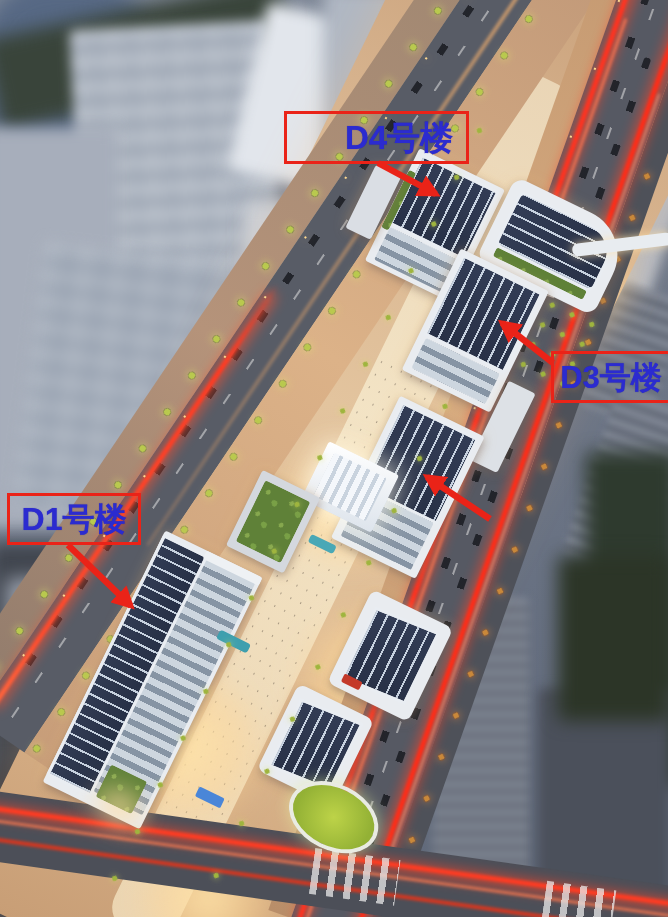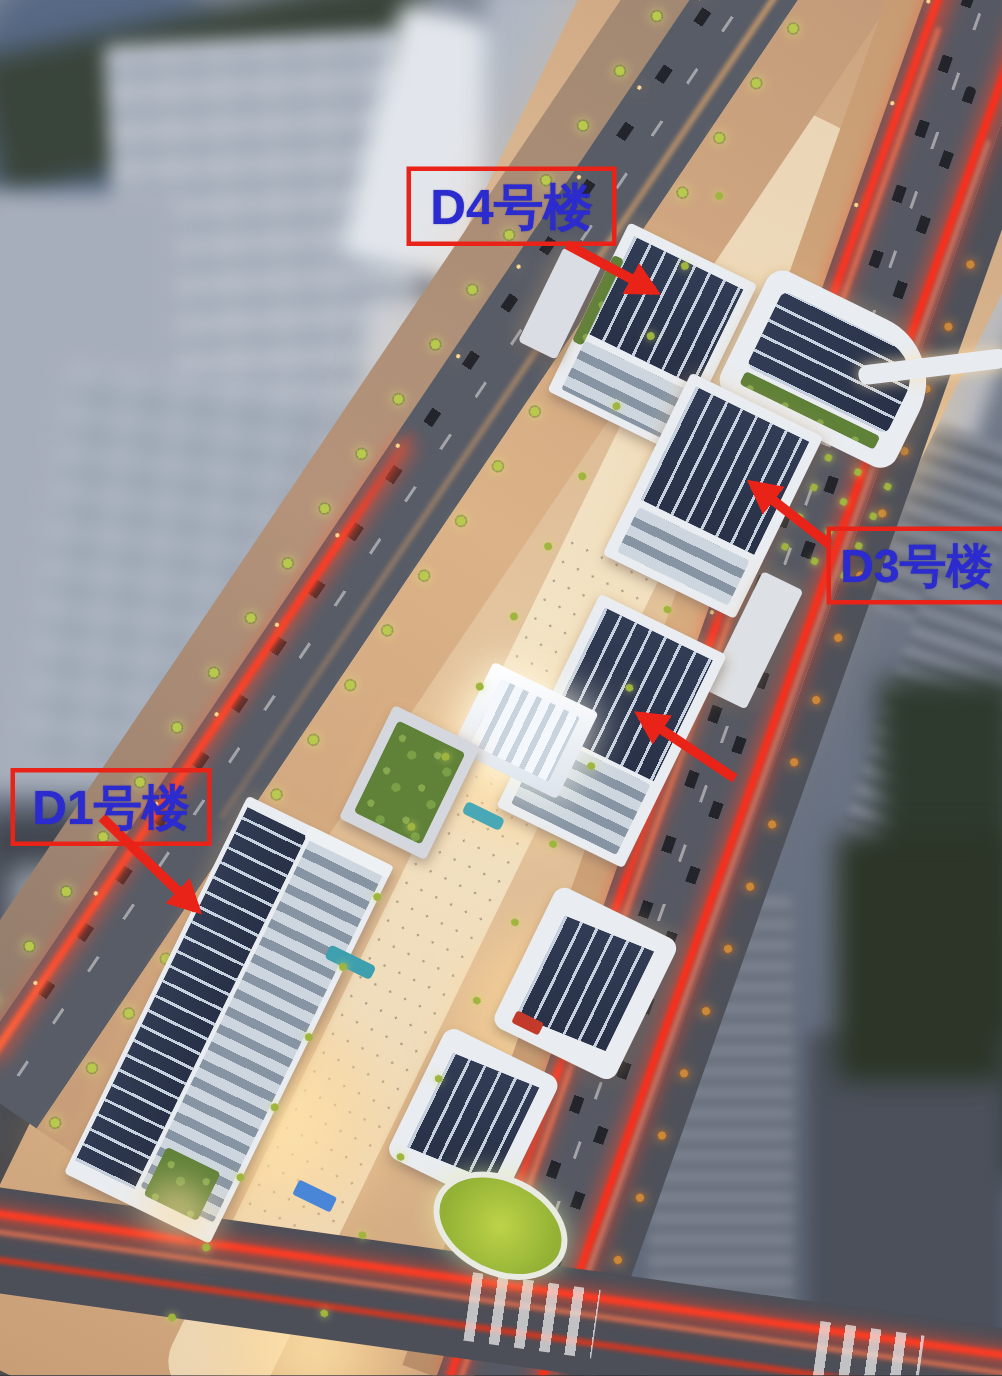--- a/index.html
+++ b/index.html
@@ -191,23 +191,23 @@
       <marker id="ah" markerWidth="3.6" markerHeight="3.6" refX="2.7" refY="1.8" orient="auto">
         <path d="M0,0 L3.5,1.8 L0,3.6 Z" fill="#ea2318"></path>
       </marker>
     </defs>
     <line x1="378" y1="163" x2="436" y2="194" stroke="#ea2318" stroke-width="6.5" marker-end="url(#ah)"></line>
     <line x1="553" y1="363" x2="502" y2="323" stroke="#ea2318" stroke-width="6.5" marker-end="url(#ah)"></line>
     <line x1="490" y1="519" x2="427" y2="477" stroke="#ea2318" stroke-width="6.5" marker-end="url(#ah)"></line>
     <line x1="68" y1="545" x2="131" y2="606" stroke="#ea2318" stroke-width="6.5" marker-end="url(#ah)"></line>
   </svg>
 
-  <div class="callout" style="left:271px;top:111px;width:134px;height:47px;">
+  <div class="callout" style="left:284px;top:111px;width:134px;height:47px;padding-left:45px;">
     <span>D4号楼</span>
   </div>
   <div class="callout" style="left:551px;top:351px;width:114px;height:46px;font-size:31px;">
     <span>D3号楼</span>
   </div>
-  <div class="callout" style="left:7px;top:512px;width:128px;height:46px;font-size:32px;">
+  <div class="callout" style="left:7px;top:493px;width:128px;height:46px;font-size:32px;">
     <span>D1号楼</span>
   </div>
 
 </div>
 
 </body></html>

